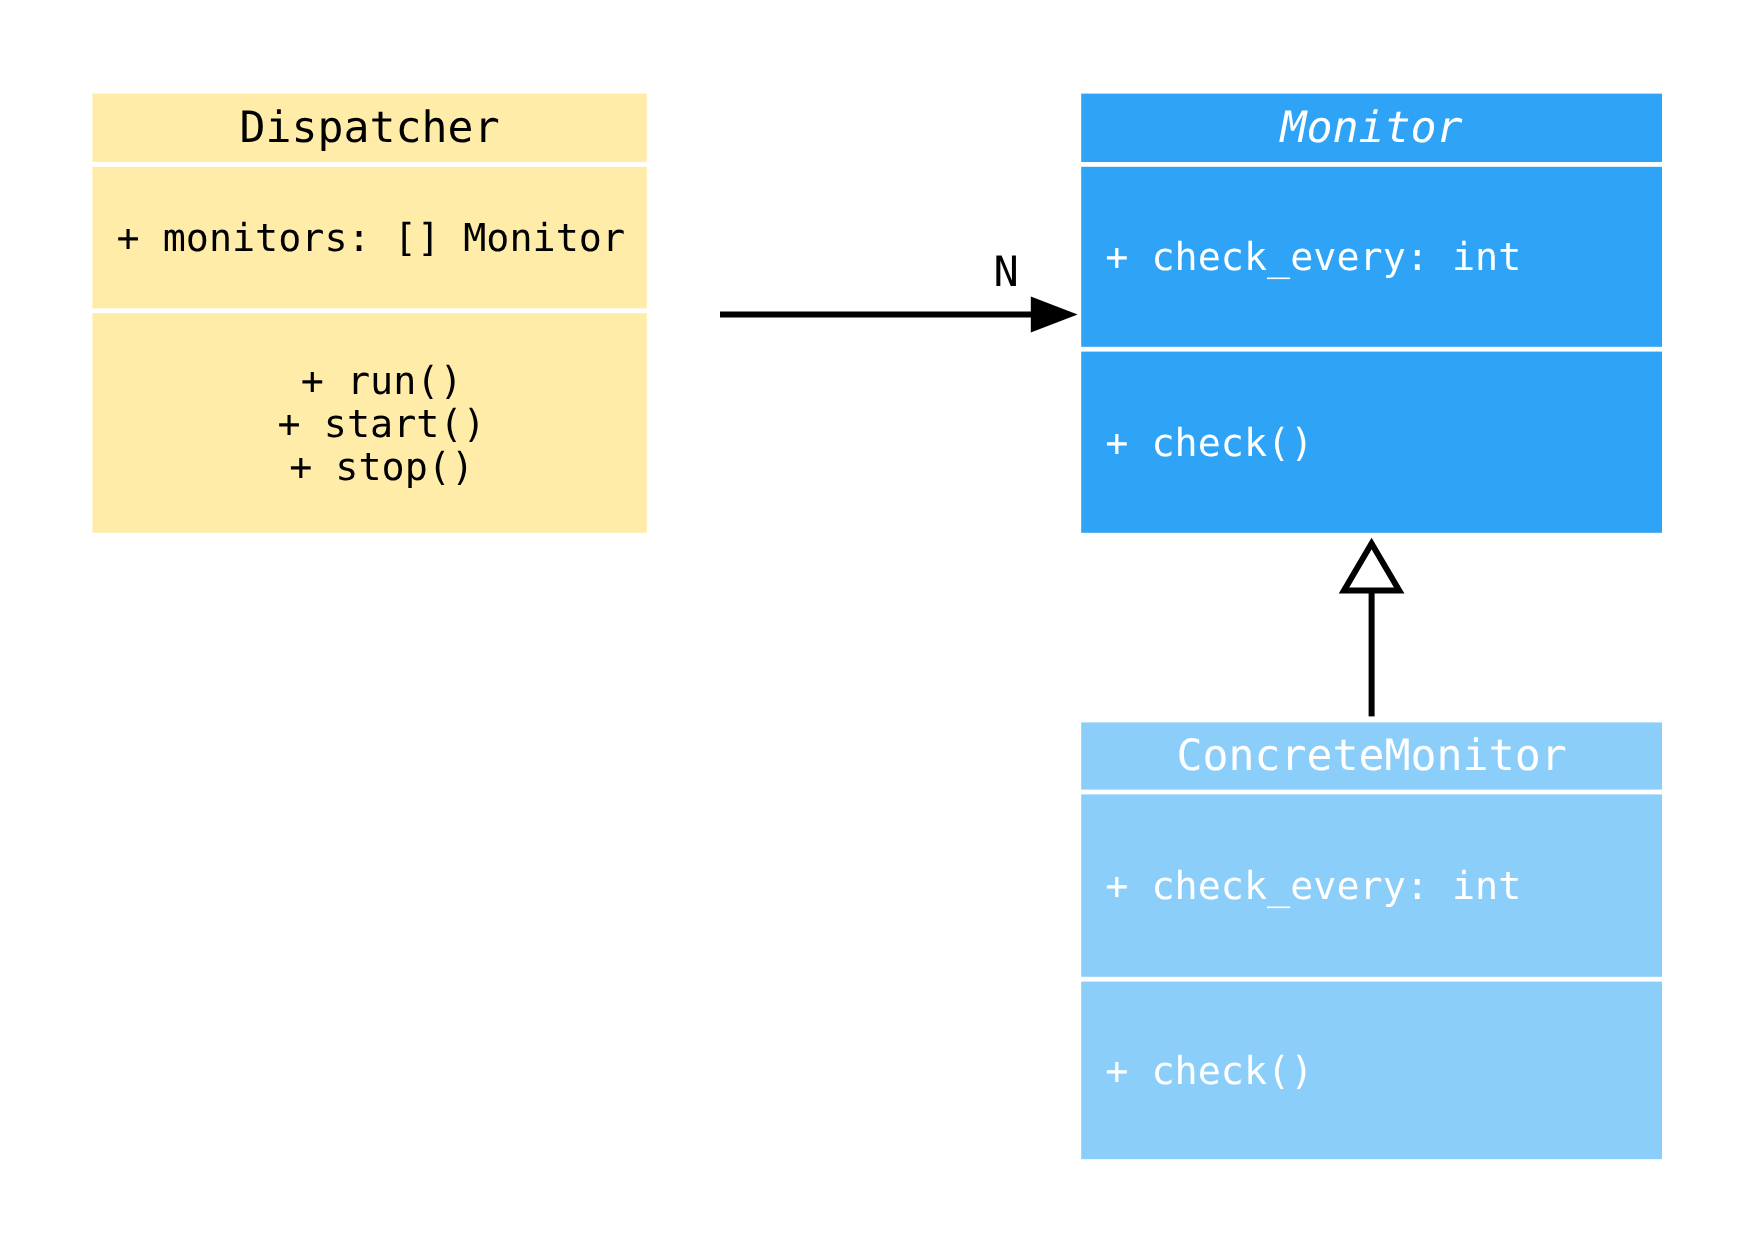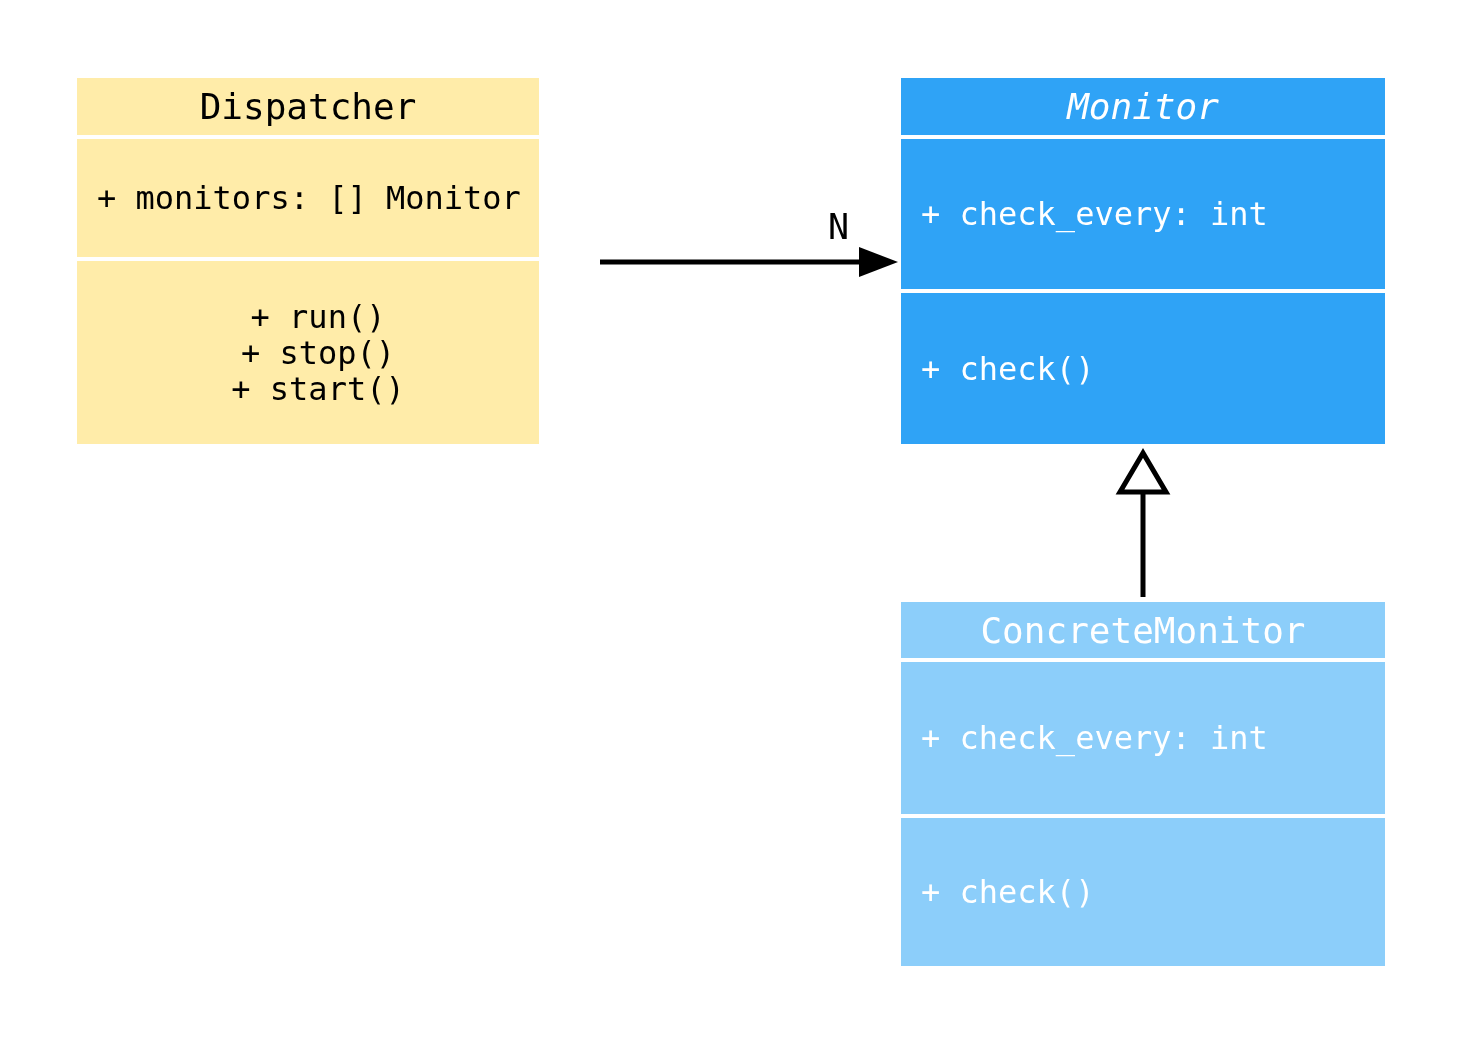--- a/index.html
+++ b/index.html
@@ -92,22 +92,22 @@
 
   <div class="class-box box-dispatcher">
     <div class="section title-row">
       <span>Dispatcher</span>
     </div>
     <div class="section members attrs">
       <span class="member-line">+ monitors: [] Monitor</span>
     </div>
     <div class="section members methods">
       <span class="member-line">+ run()</span>
+      <span class="member-line">+ start()</span>
       <span class="member-line">+ stop()</span>
-      <span class="member-line">+ start()</span>
     </div>
   </div>
 
   <div class="class-box box-monitor">
     <div class="section title-row">
       <span class="abstract-title">Monitor</span>
     </div>
     <div class="section members attrs">
       <span class="member-line">+ check_every: int</span>
     </div>

